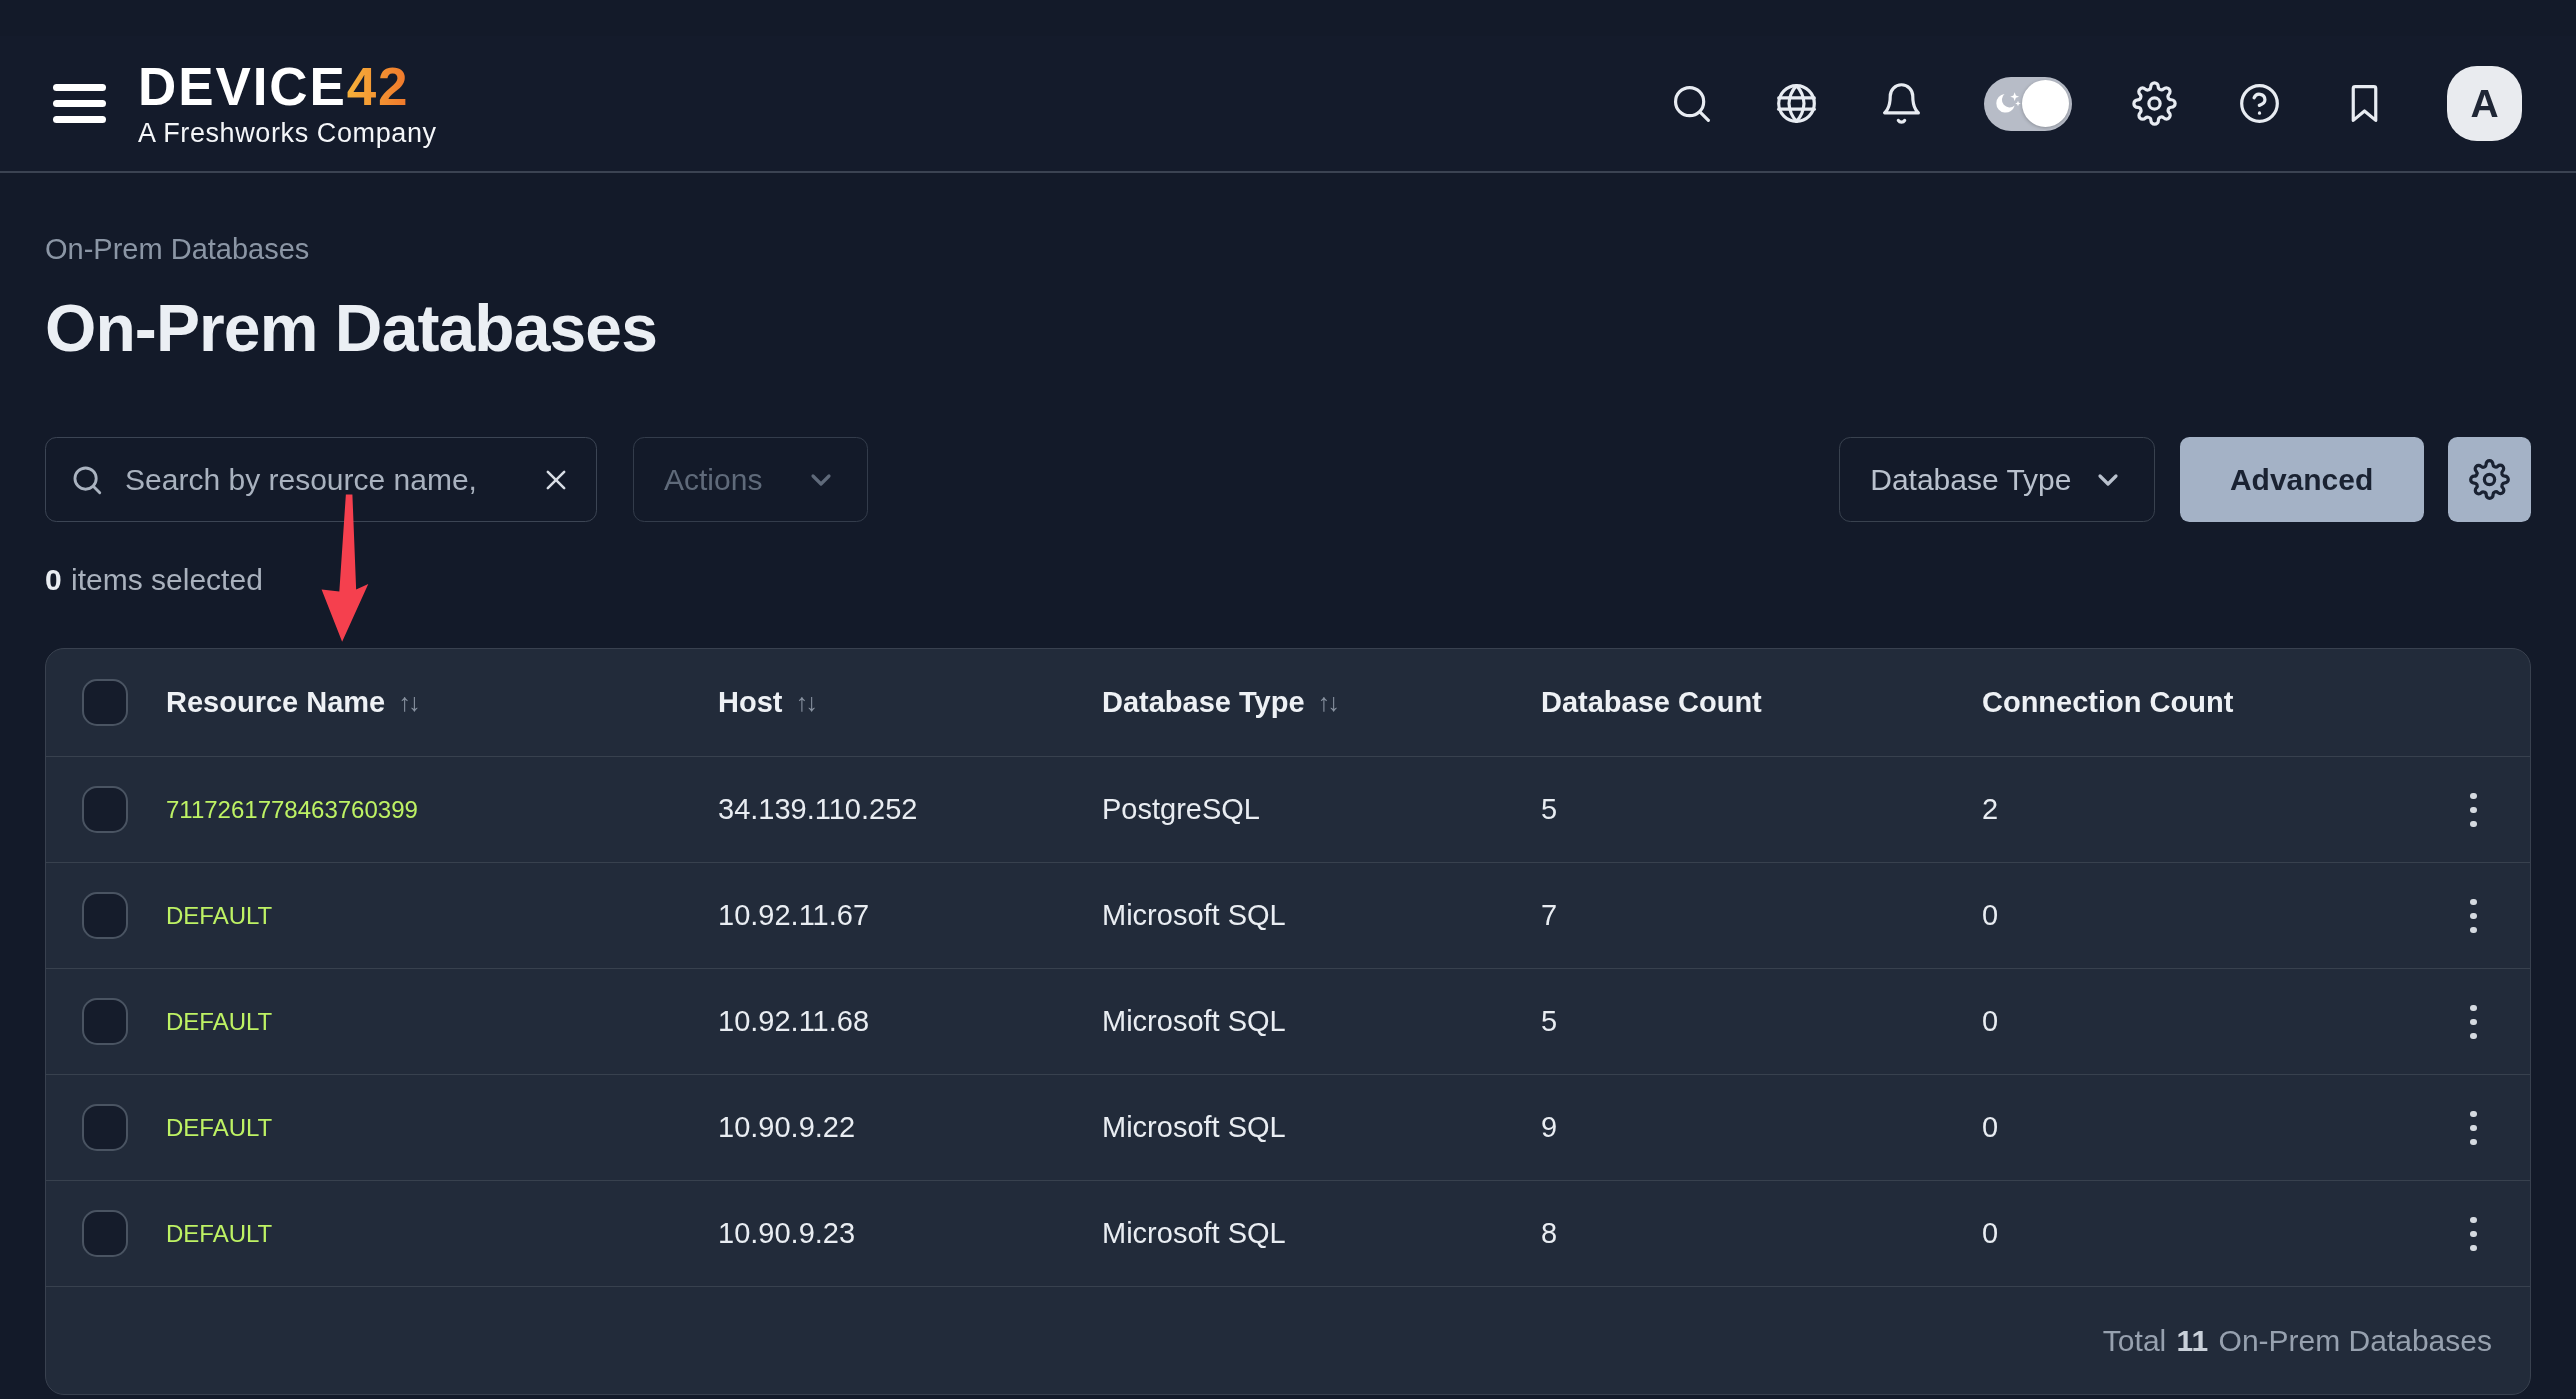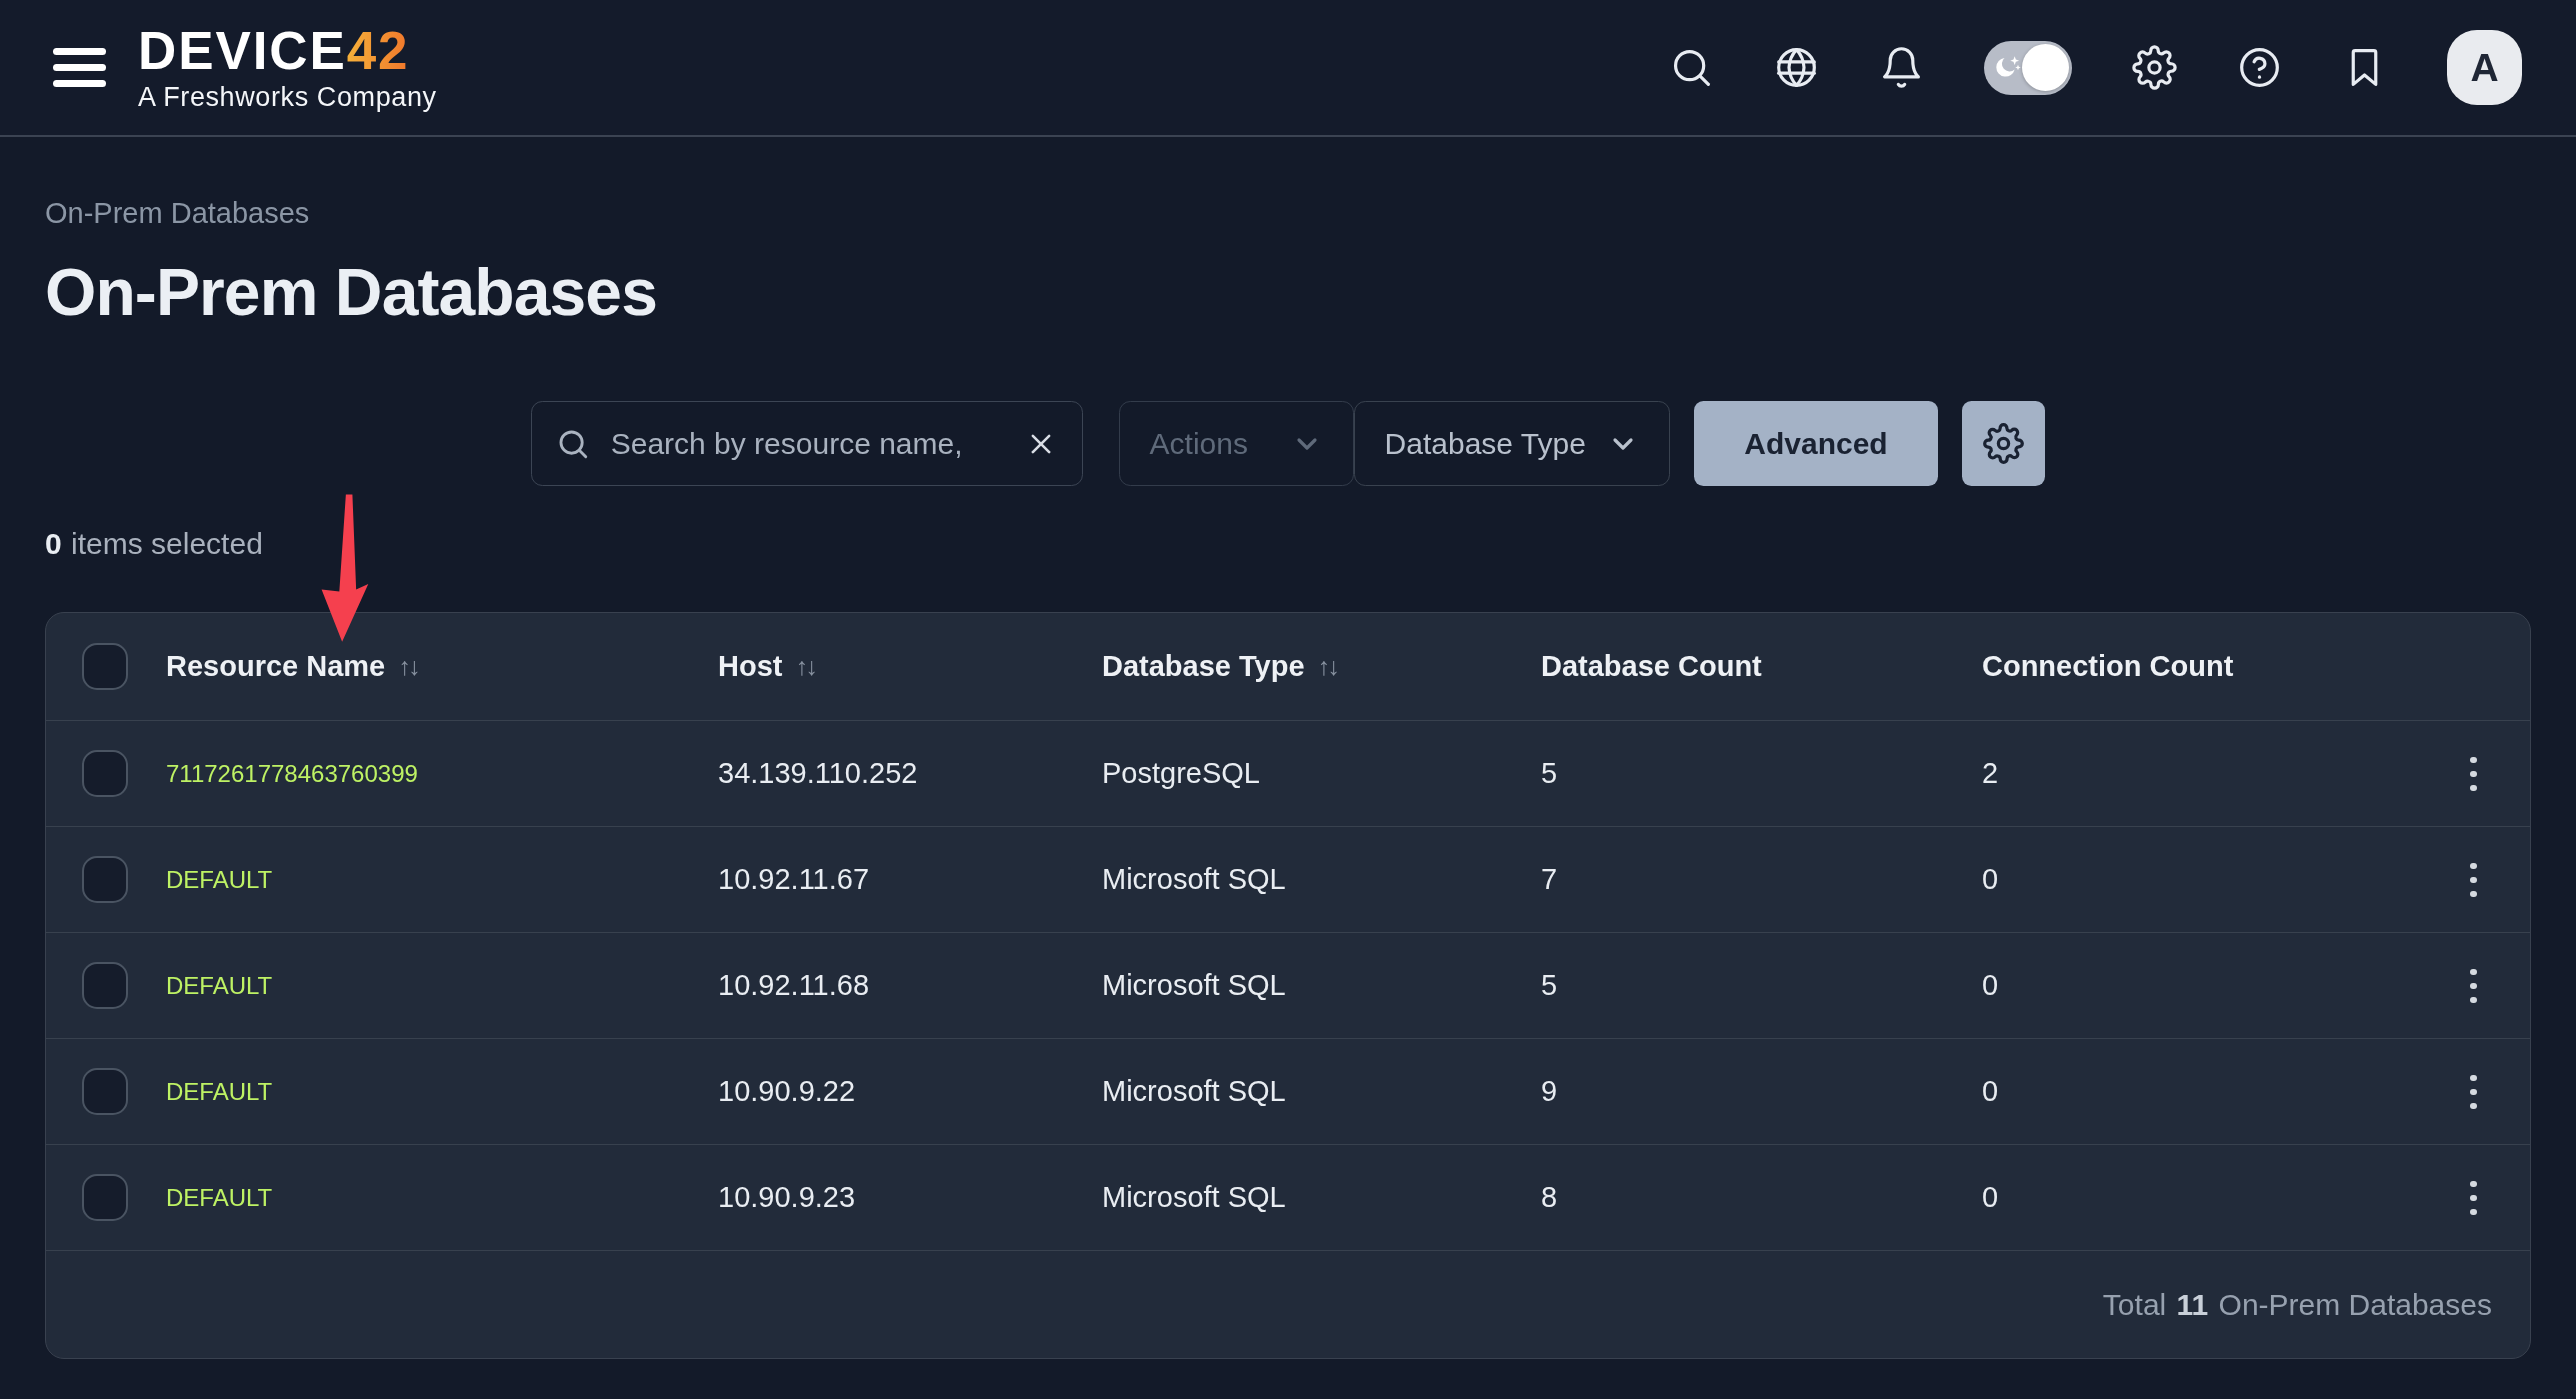--- a/index.html
+++ b/index.html
@@ -12,20 +12,21 @@
     position: relative;
   }
 
   
   .topbar {
     height: 137px;
     background: #141b2b;
     border-bottom: 2.8px solid #3b4352;
     display: flex; align-items: center; justify-content: space-between;
     padding: 0 54px 0 53px;
+    margin-top: 36px;
   }
   .brand { display: flex; align-items: center; gap: 32px; }
   .hamburger { display: flex; flex-direction: column; gap: 8.5px; cursor: pointer; }
   .hamburger span { display: block; width: 53px; height: 7.5px; border-radius: 4.7px; background: #ffffff; }
   .logo-block { display: flex; flex-direction: column; line-height: 1; }
   .logo-text { font-size: 53px; font-weight: 800; letter-spacing: 1.9px; color: #ffffff; }
   .logo-accent {
     background: linear-gradient(90deg, #f6b13a, #f0762b);
     -webkit-background-clip: text; background-clip: text;
     color: #f59e2c; -webkit-text-fill-color: transparent;
@@ -52,21 +53,21 @@
     display: flex; align-items: center; justify-content: center;
     font-size: 39px; font-weight: 700; cursor: pointer;
   }
 
   
   .content { padding: 0 45px; }
   .breadcrumb { margin-top: 60px; font-size: 29px; color: #8b96a5; width: fit-content; cursor: pointer; }
   .page-title { margin-top: 24.4px; font-size: 66px; font-weight: 700; letter-spacing: -0.9px; color: #ebeff4; }
 
   
-  .toolbar { margin-top: 71px; display: flex; align-items: center; justify-content: center; }
+  .toolbar { margin-top: 71px; display: flex; align-items: center; justify-content: space-between; }
   .toolbar-left { display: flex; align-items: center; gap: 36px; }
   .toolbar-right { display: flex; align-items: center; gap: 24.4px; }
 
   .search-box {
     width: 552px; height: 85px;
     border: 1.9px solid #3c4554; border-radius: 11.3px;
     display: flex; align-items: center; gap: 20.7px; padding: 0 24.4px;
     background: transparent;
   }
   .search-box svg.mag { width: 34px; height: 34px; stroke: #aab3c0; fill: none; stroke-width: 2; stroke-linecap: round; flex: none; }

